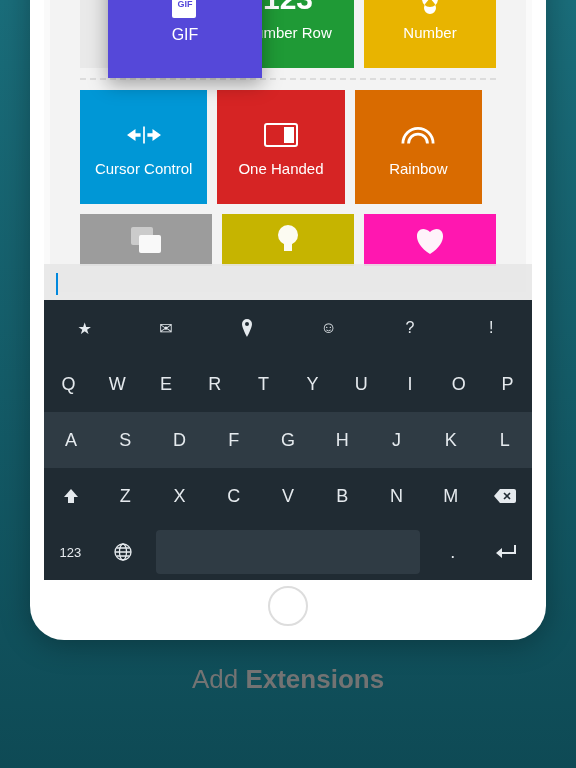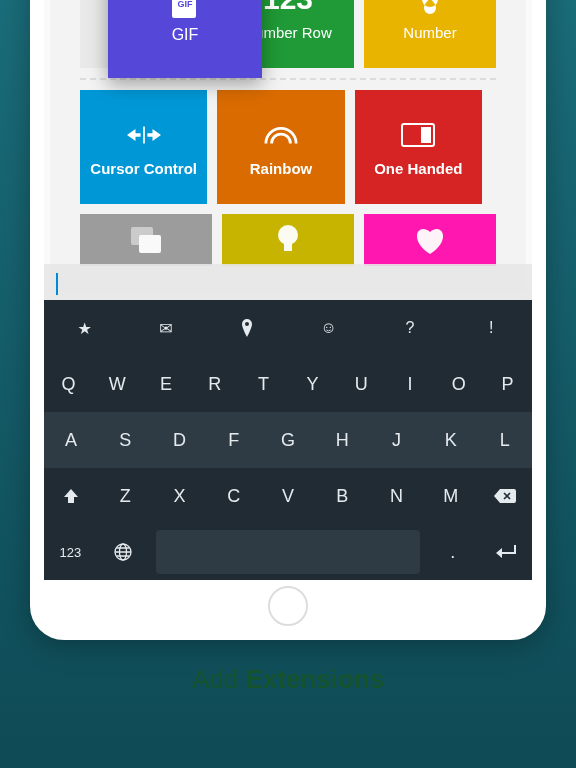--- a/index.html
+++ b/index.html
@@ -6,38 +6,38 @@
 body { background:linear-gradient(#1a6d7a,#0e4a55); width:576px; height:768px; overflow:hidden; position:relative; }
 .tablet { position:absolute; left:30px; top:-60px; width:516px; height:700px; background:#ffffff; border-radius:34px; box-shadow:0 4px 30px rgba(0,0,0,0.3); padding:14px 14px 60px 14px; }
 .screen { width:100%; height:100%; background:#fafafa; position:relative; overflow:hidden; }
 .panel { position:absolute; left:6px; right:6px; top:0; bottom:288px; background:#eaeaea70; }
 .tiles { position:absolute; left:30px; right:30px; top:0; display:flex; flex-direction:column; gap:10px; }
 .row { display:flex; gap:10px; }
 .tile { flex:1; height:114px; display:flex; flex-direction:column; align-items:center; justify-content:center; gap:8px; color:#fff; font-size:15px; position:relative; }
 .tile .ico { width:34px; height:34px; display:flex; align-items:center; justify-content:center; color:#fff; }
 .ghost { background:#e9e9e9; }
 .dashed { position:absolute; left:30px; right:30px; top:124px; border-top:2px dashed #dcdcdc; }
-.row2 { position:absolute; left:30px; right:44px; top:136px; display:flex; gap:10px;font-weight:bold; }
+.row2 { position:absolute; left:30px; right:44px; top:136px; display:flex; gap:10px; }
 .row3 { position:absolute; left:30px; right:30px; top:260px; display:flex; gap:10px; }
 .row3 .tile { height:52px; justify-content:center; }
 .row3 .ico { opacity:.95; }
 .floating { position:absolute; left:58px; top:-2px; width:154px; height:126px; background:#5548d9; display:flex; flex-direction:column; align-items:center; justify-content:center; gap:8px; color:#fff; box-shadow:0 6px 18px rgba(0,0,0,0.35); }
 .title123 { font-size:30px; font-weight:700; }
 .input-strip { position:absolute; left:0; right:0; top:310px; height:40px; background:rgba(231,231,231,0.9); display:flex; align-items:center; padding:0 12px; }
 .cursor { width:2px; height:22px; background:#0088dd; }
 .kbd { position:absolute; left:0; right:0; bottom:0; height:280px; background:#202b33; color:#e5eaee; display:flex; flex-direction:column; }
 .krow { flex:1; display:flex; }
 .key { flex:1; display:flex; align-items:center; justify-content:center; font-size:18px; user-select:none; }
 .key.small { font-size:13px; }
 .krow.home { background:#2f3b44; }
 .space { flex:5; background:#2f3b44; margin:6px; border-radius:4px; }
 .util { flex:1; display:flex; align-items:center; justify-content:center; }
 .iconrow .key { font-size:16px; }
 .homebtn { position:absolute; left:50%; bottom:14px; transform:translateX(-50%); width:40px; height:40px; border:2px solid #ddd; border-radius:50%; }
-.caption { position:absolute; left:0; right:0; top:662px; text-align:center; color:#14532d; font-size:26px; line-height:1.35; font-weight:300; }
+.caption { position:absolute; left:0; right:0; top:662px; text-align:center; color:#737373; font-size:26px; line-height:1.35; font-weight:300; }
 .caption b { font-weight:700; }
 svg { display:block; }
 </style>
 </head>
 <body>
 
 <div class="tablet">
   <div class="screen">
 
     <div class="panel">
@@ -63,37 +63,37 @@
 
       <div class="row2">
         <div class="tile" style="background:#0097d6">
           <div class="ico">
             <svg width="40" height="24" viewBox="0 0 40 24">
                 <path fill="#fff" d="M0 12l10-7v5h6v4h-6v5zM40 12l-10 7v-5h-6v-4h6v-5zM19 2h2v20h-2z"></path>
               </svg>
           </div>
           <div>Cursor Control</div>
         </div>
+        <div class="tile" style="background:#d62424">
+          <div class="ico">
+            <svg width="34" height="24" viewBox="0 0 34 24">
+                <rect x="1" y="1" width="32" height="22" rx="2" fill="none" stroke="#fff" stroke-width="2"></rect>
+                <rect x="20" y="4" width="10" height="16" fill="#fff"></rect>
+              </svg>
+          </div>
+          <div>One Handed</div>
+        </div>
         <div class="tile" style="background:#d96b00">
           <div class="ico">
             <svg width="36" height="22" viewBox="0 0 36 22">
                 <path fill="none" stroke="#fff" stroke-width="3" d="M2 20a16 16 0 0 1 32 0"></path>
                 <path fill="none" stroke="#fff" stroke-width="3" d="M8 20a10 10 0 0 1 20 0"></path>
               </svg>
           </div>
           <div>Rainbow</div>
-        </div>
-        <div class="tile" style="background:#d62424">
-          <div class="ico">
-            <svg width="34" height="24" viewBox="0 0 34 24">
-                <rect x="1" y="1" width="32" height="22" rx="2" fill="none" stroke="#fff" stroke-width="2"></rect>
-                <rect x="20" y="4" width="10" height="16" fill="#fff"></rect>
-              </svg>
-          </div>
-          <div>One Handed</div>
         </div>
       </div>
 
       <div class="row3">
         <div class="tile" style="background:#9c9c9c">
           <div class="ico">
             <svg width="30" height="26" viewBox="0 0 30 26">
                 <rect x="0" y="0" width="22" height="18" rx="2" fill="#fff" opacity=".5"></rect>
                 <rect x="8" y="8" width="22" height="18" rx="2" fill="#fff"></rect>
               </svg>

